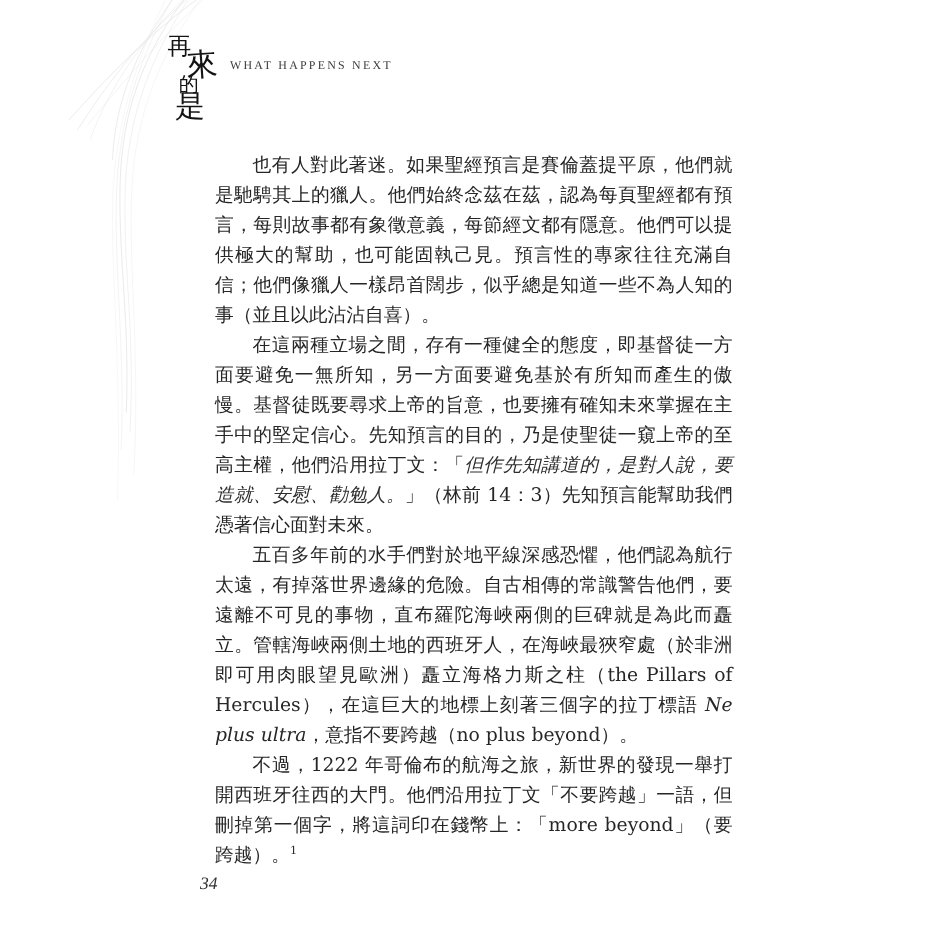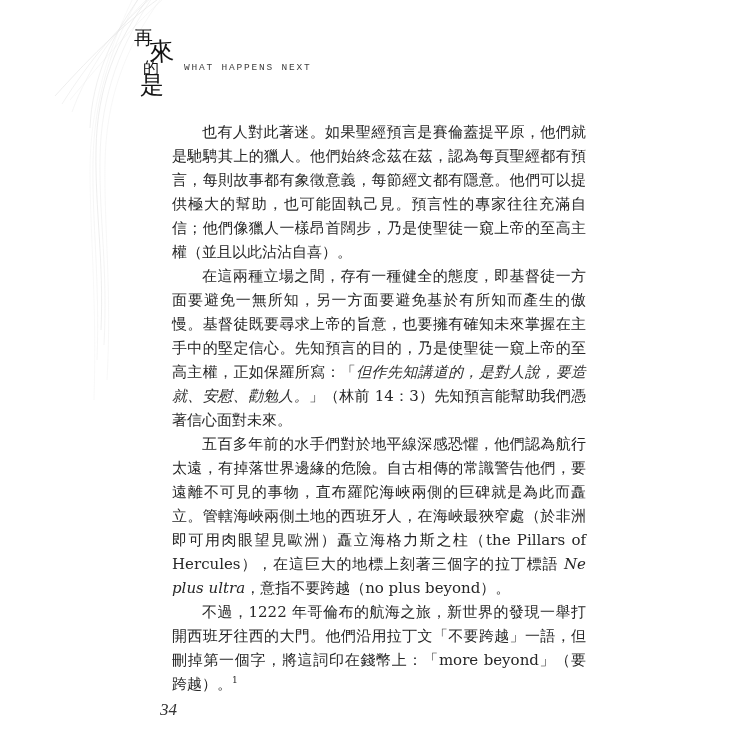--- a/index.html
+++ b/index.html
@@ -30,25 +30,25 @@
     font-family: "DejaVu Serif", serif;
     line-height: 1;
   }
   .tc-0 { left: 134px; top: 28px;  font-size: 19px; }
   .tc-1 { left: 149px; top: 39px;  font-size: 25px; transform: rotate(-4deg); }
   .tc-2 { left: 143px; top: 60px;  font-size: 16px; }
   .tc-3 { left: 140px; top: 73px;  font-size: 24px; }
   .subtitle {
     position: absolute;
     left: 184px;
-    top: 62px;
+    top: 48px;
     font-size: 9.5px;
     letter-spacing: 1.8px;
     color: #3c3c3c;
-    font-family: Liberation Mono, monospace;
+    font-family: Liberation Serif, serif;
     white-space: nowrap;
   }
   
   .text-block {
     position: absolute;
     left: 172px;
     top: 120px;
     width: 414px;
     color: #262626;
     font-size: 15px;
@@ -63,21 +63,21 @@
     font-size: 9px;
     vertical-align: super;
     line-height: 0;
     font-style: normal;
   }
   
   .page-number {
     position: absolute;
     left: 160px;
     top: 700px;
-    font-size: 17px;
+    font-size: 14px;
     font-style: italic;
     color: #333333;
     font-family: "Liberation Serif", serif;
   }
 </style>
 </head>
 <body>
 
 <div class="page">
 
@@ -98,21 +98,21 @@
 
   <div class="logo">
     <span class="title-char tc-0">再</span>
     <span class="title-char tc-1">來</span>
     <span class="title-char tc-2">的</span>
     <span class="title-char tc-3">是</span>
     <span class="subtitle">WHAT HAPPENS NEXT</span>
   </div>
 
   <div class="text-block" id="text-block">
-      <p class="para"><span>也有人對此著迷。如果聖經預言是賽倫蓋提平原，他們就是馳騁其上的獵人。他們始終念茲在茲，認為每頁聖經都有預言，每則故事都有象徵意義，每節經文都有隱意。他們可以提供極大的幫助，也可能固執己見。預言性的專家往往充滿自信；他們像獵人一樣昂首闊步，乃是使聖徒一窺上帝的至高主權（並且以此沾沾自喜）。</span></p>
-      <p class="para"><span>在這兩種立場之間，存有一種健全的態度，即基督徒一方面要避免一無所知，另一方面要避免基於有所知而產生的傲慢。基督徒既要尋求上帝的旨意，也要擁有確知未來掌握在主手中的堅定信心。先知預言的目的，乃是使聖徒一窺上帝的至高主權，正如保羅所寫：「</span><span class="run-kai">但作先知講道的，是對人說，要造就、安慰、勸勉人。</span><span>」（林前 14：3）先知預言能幫助我們憑著信心面對未來。</span></p>
+      <p class="para"><span>也有人對此著迷。如果聖經預言是賽倫蓋提平原，他們就是馳騁其上的獵人。他們始終念茲在茲，認為每頁聖經都有預言，每則故事都有象徵意義，每節經文都有隱意。他們可以提供極大的幫助，也可能固執己見。預言性的專家往往充滿自信；他們像獵人一樣昂首闊步，似乎總是知道一些不為人知的事（並且以此沾沾自喜）。</span></p>
+      <p class="para"><span>在這兩種立場之間，存有一種健全的態度，即基督徒一方面要避免一無所知，另一方面要避免基於有所知而產生的傲慢。基督徒既要尋求上帝的旨意，也要擁有確知未來掌握在主手中的堅定信心。先知預言的目的，乃是使聖徒一窺上帝的至高主權，他們沿用拉丁文：「</span><span class="run-kai">但作先知講道的，是對人說，要造就、安慰、勸勉人。</span><span>」（林前 14：3）先知預言能幫助我們憑著信心面對未來。</span></p>
       <p class="para"><span>五百多年前的水手們對於地平線深感恐懼，他們認為航行太遠，有掉落世界邊緣的危險。自古相傳的常識警告他們，要遠離不可見的事物，直布羅陀海峽兩側的巨碑就是為此而矗立。管轄海峽兩側土地的西班牙人，在海峽最狹窄處（於非洲即可用肉眼望見歐洲）矗立海格力斯之柱（the Pillars of Hercules），在這巨大的地標上刻著三個字的拉丁標語 </span><span class="run-latin-italic">Ne plus ultra</span><span>，意指不要跨越（no plus beyond）。</span></p>
       <p class="para"><span>不過，1222 年哥倫布的航海之旅，新世界的發現一舉打開西班牙往西的大門。他們沿用拉丁文「不要跨越」一語，但刪掉第一個字，將這詞印在錢幣上：「more beyond」（要跨越）。</span><sup class="run-sup">1</sup></p>
     </div>
 
   <div class="page-number">34</div>
 
 </div>
 
 </body></html>

